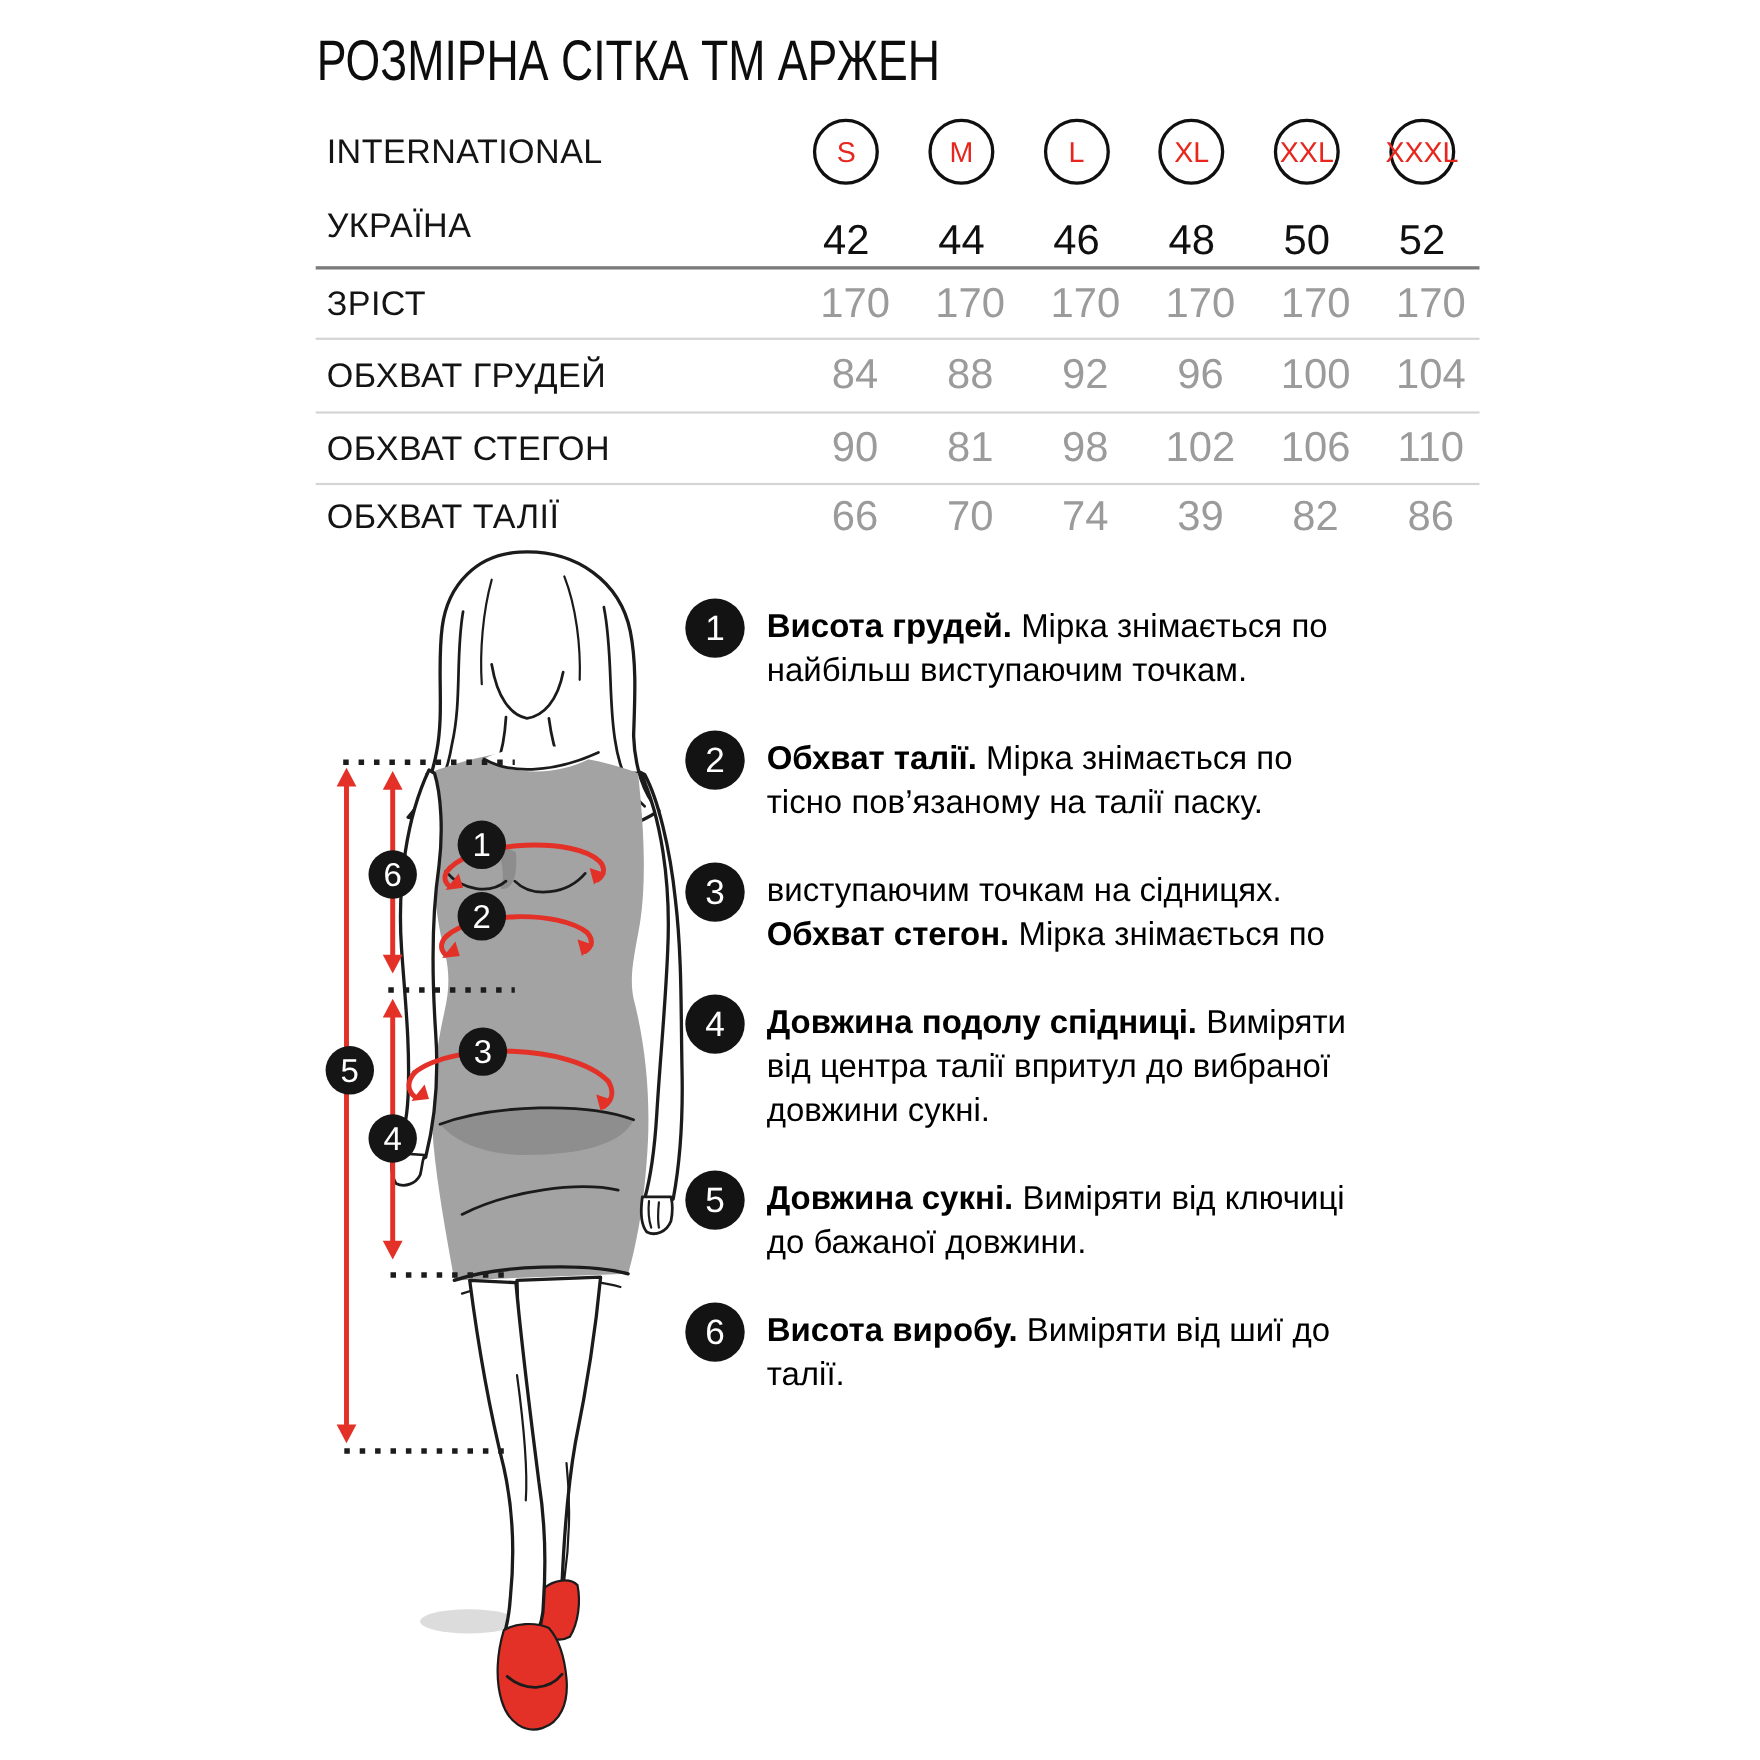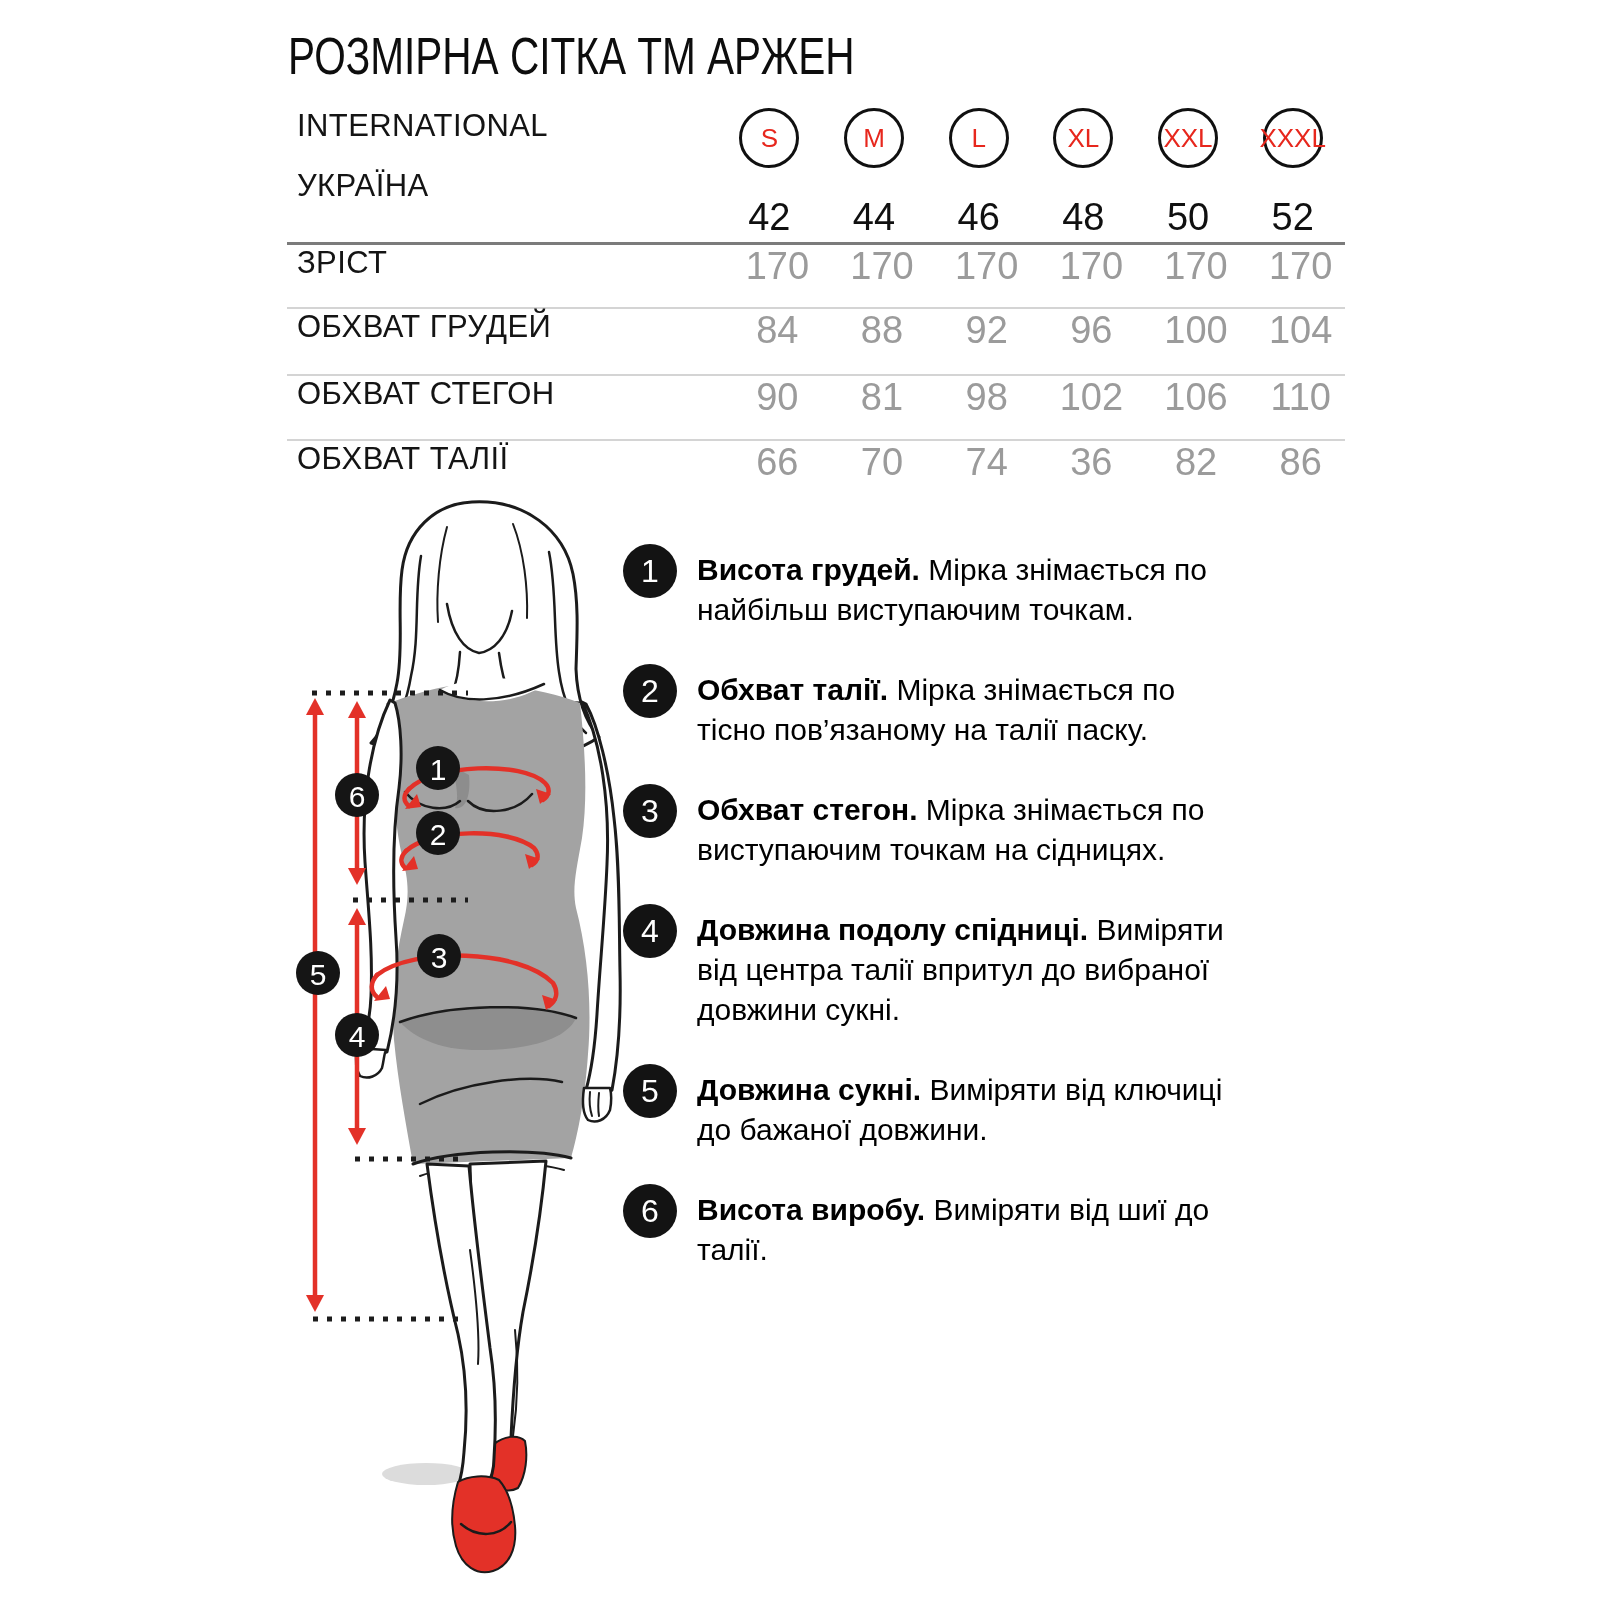--- a/index.html
+++ b/index.html
@@ -1,21 +1,21 @@
 <!DOCTYPE html>
 <html><head>
 <meta charset="utf-8">
 <style>
   html,body{margin:0;padding:0;width:1600px;height:1600px;background:#fff;
     font-family:"Liberation Sans",sans-serif;position:relative;overflow:hidden;}
   .title{position:absolute;left:288px;top:26px;font-size:52px;font-weight:500;color:#0d0d0d;
     transform:scaleX(.78);transform-origin:left top;white-space:nowrap;}
   
   .sizetable{position:absolute;left:287px;top:108px;width:1058px;}
-  .trow{display:flex;align-items:flex-start;}
+  .trow{display:flex;align-items:center;}
   .trow .lbl{width:420px;padding-left:10px;font-size:31px;color:#141414;letter-spacing:.4px;}
   .cells{flex:1;display:flex;}
   .cell{flex:1;display:flex;justify-content:center;align-items:center;}
   .h60{height:60px}
   .h74{height:74px;border-bottom:3px solid #7b7b7b}
   .h62{height:62px}.h65{height:65px}.h63{height:63px}.h58{height:58px}
   .sep{border-bottom:2px solid #d4d4d4}
   .circle{width:54px;height:54px;border:3px solid #101010;border-radius:50%;
     display:flex;align-items:center;justify-content:center;
     color:#e7271d;font-size:26px;white-space:nowrap;flex:none;}
@@ -167,21 +167,21 @@
           <div class="cell">
             <div class="val">66</div>
           </div>
           <div class="cell">
             <div class="val">70</div>
           </div>
           <div class="cell">
             <div class="val">74</div>
           </div>
           <div class="cell">
-            <div class="val">36</div>
+            <div class="val">39</div>
           </div>
           <div class="cell">
             <div class="val">82</div>
           </div>
           <div class="cell">
             <div class="val">86</div>
           </div>
         </div>
       </div>
     </div>
@@ -319,22 +319,22 @@
     <div class="lg-item">
       <div class="lg-badge">2</div>
       <div class="lg-text">
         <div><b>Обхват талії.</b> <span>Мірка знімається по</span></div>
         <div>тісно пов’язаному на талії паску.</div>
       </div>
     </div>
     <div class="lg-item">
       <div class="lg-badge">3</div>
       <div class="lg-text">
+        <div>виступаючим точкам на сідницях.</div>
         <div><b>Обхват стегон.</b> <span>Мірка знімається по</span></div>
-        <div>виступаючим точкам на сідницях.</div>
       </div>
     </div>
     <div class="lg-item">
       <div class="lg-badge">4</div>
       <div class="lg-text">
         <div><b>Довжина подолу спідниці.</b> <span>Виміряти</span></div>
         <div>від центра талії впритул до вибраної</div>
         <div>довжини сукні.</div>
       </div>
     </div>

